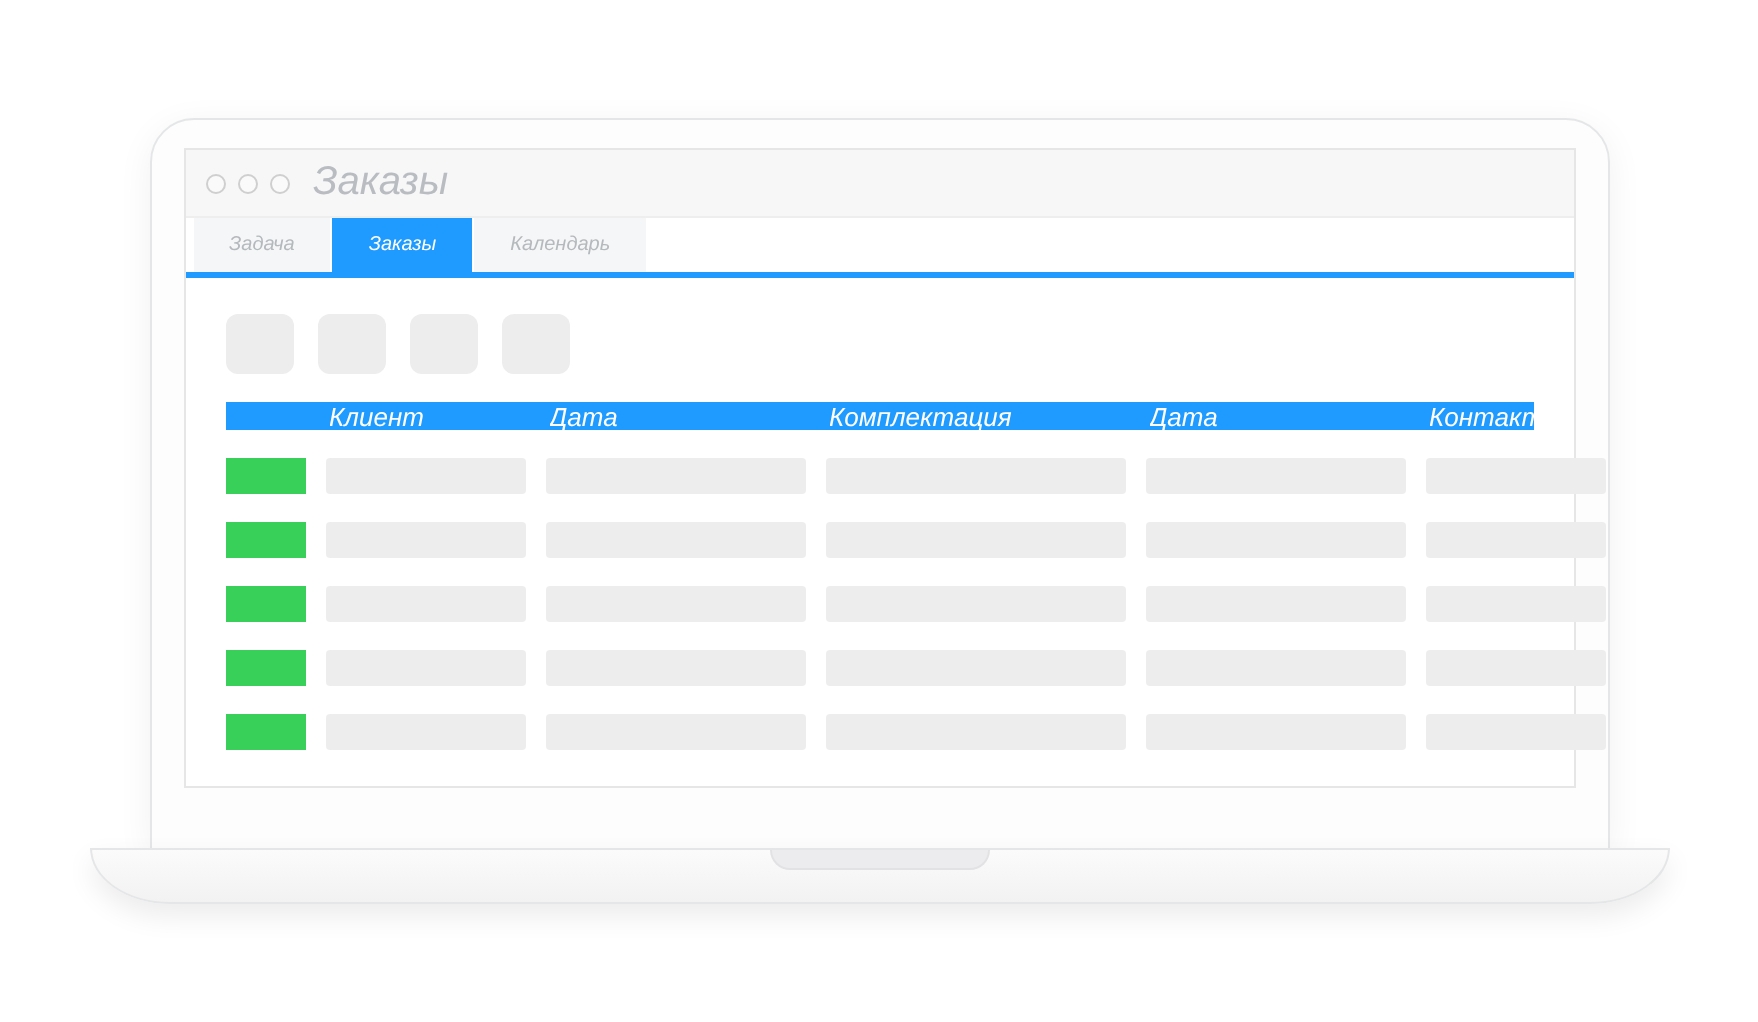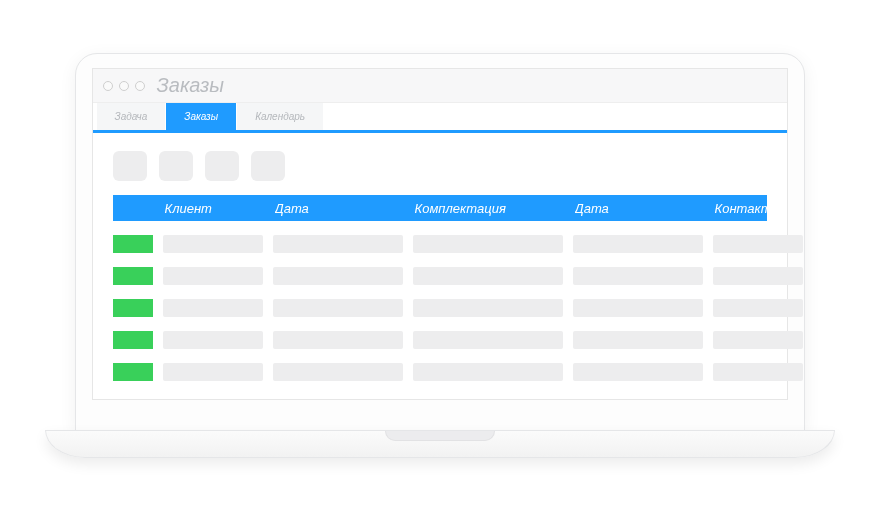--- a/index.html
+++ b/index.html
@@ -68,21 +68,21 @@
     }
     .table-wrap { padding: 0 20px 18px 20px; }
     .thead {
       display: grid;
       grid-template-columns: 40px 100px 130px 150px 130px 90px;
       gap: 10px;
       background: #1f9bff;
       color: #fff;
       font-size: 13px;
       align-items: center;
-      height: 26px;
+      height: 14px;
       padding: 0 2px;
     }
     .thead .th { white-space: nowrap; overflow: hidden; }
     .th.blank { }
     .row {
       display: grid;
       grid-template-columns: 40px 100px 130px 150px 130px 90px;
       gap: 10px;
       align-items: center;
       margin-top: 14px;

